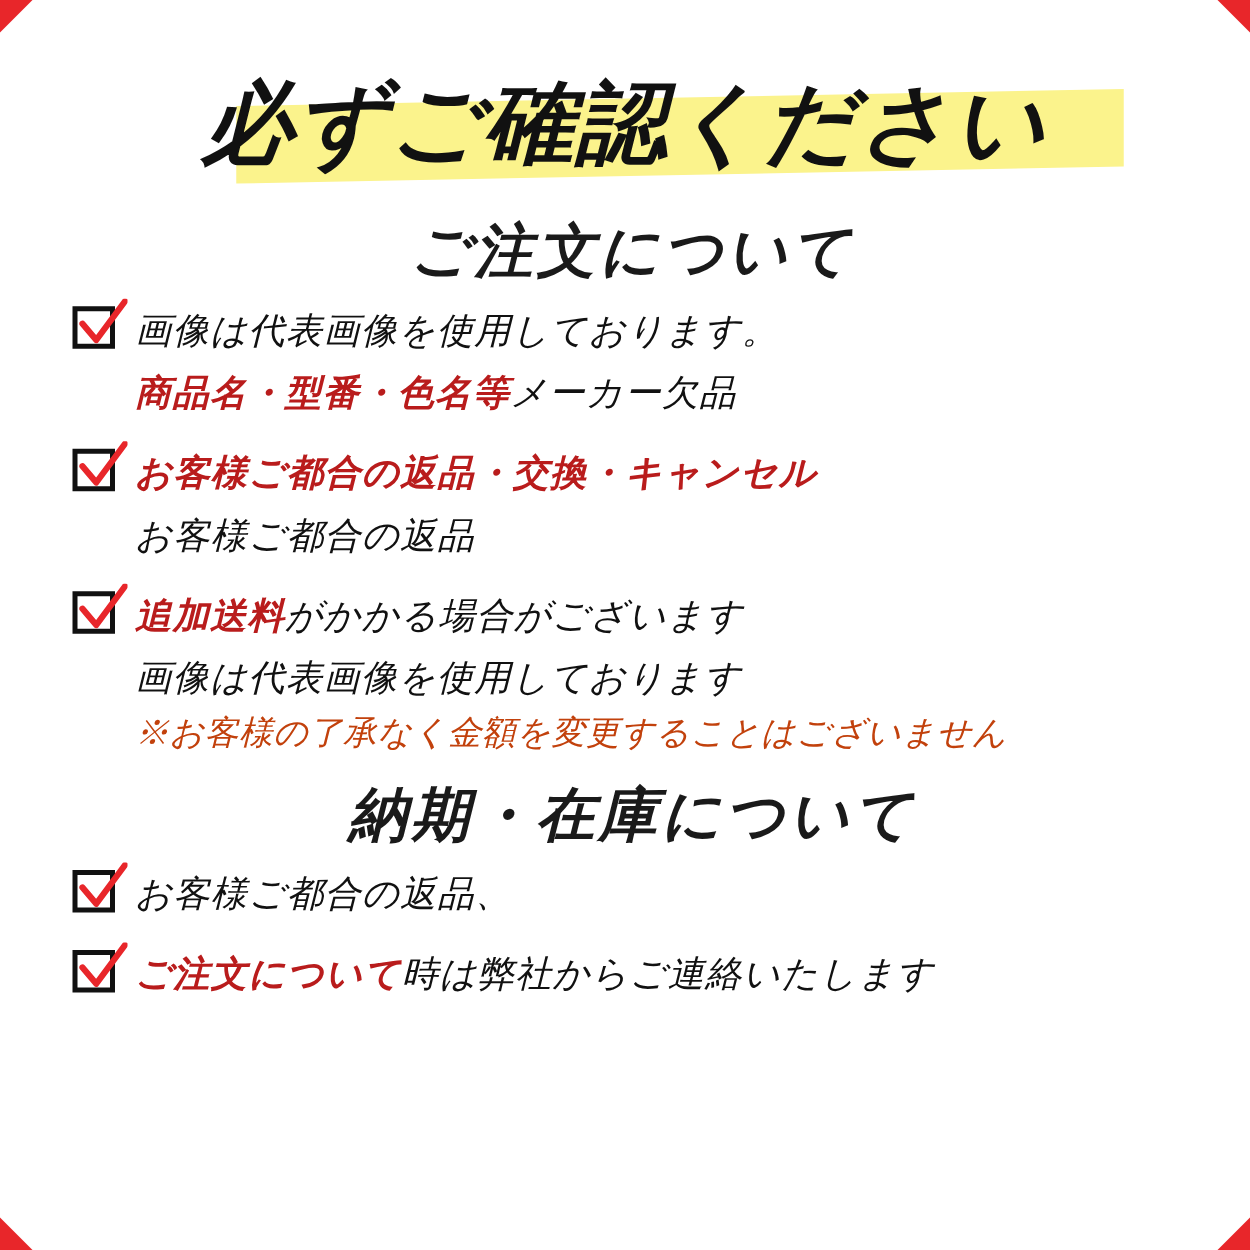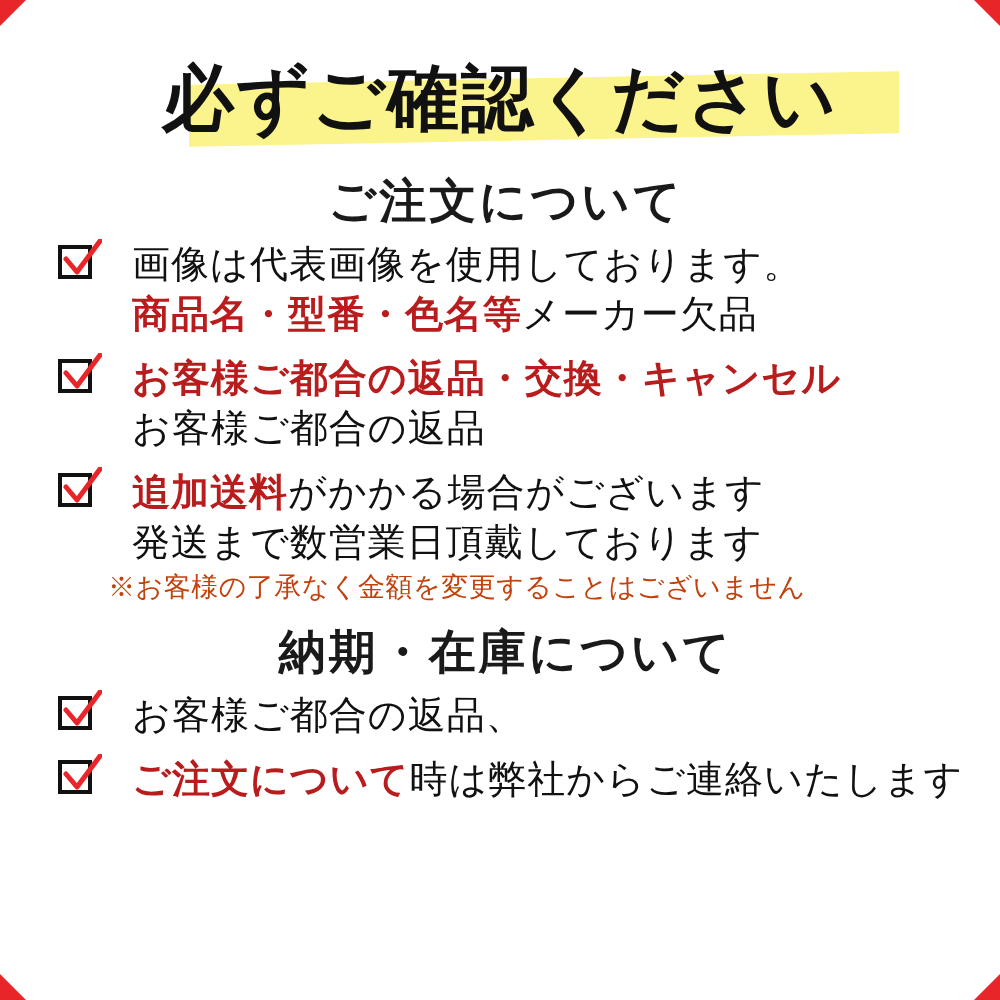--- a/index.html
+++ b/index.html
@@ -42,20 +42,21 @@
     border-bottom: 26px solid #e8262a;
     border-left: 26px solid transparent;
   }
 
   .page {
     position: relative;
     width: 1000px;
     height: 1000px;
     box-sizing: border-box;
     padding: 40px 44px 10px 44px;
+    font-style: italic;
   }
 
   
   .headline-wrap {
     position: relative;
     height: 110px;
     margin: 6px 0 14px 0;
   }
   .headline-band {
     position: absolute;
@@ -116,27 +117,26 @@
     left: 2px;
     top: -6px;
     width: 42px;
     height: 42px;
   }
 
   .lines {
     flex: 1 1 auto;
   }
   .line {
-    font-size: 38px;
+    font-size: 29px;
     line-height: 50px;
     letter-spacing: 1px;
     color: #111111;
     white-space: nowrap;
     font-family: "DejaVu Serif", "Liberation Serif", serif;
-    margin-left: 24px;
   }
   .red {
     color: #b91c1c;
     font-weight: bold;
   }
   .note {
     font-size: 27px;
     line-height: 40px;
     letter-spacing: 0.5px;
     color: #c2410c;
@@ -187,21 +187,21 @@
       </div>
       <div class="item">
         <div class="check">
           <span class="box"></span>
           <svg class="tick" viewBox="0 0 42 42">
             <path d="M6 20 L17 33 L40 2" fill="none" stroke="#e8262a" stroke-width="5" stroke-linecap="round" stroke-linejoin="round"></path>
           </svg>
         </div>
         <div class="lines">
           <div class="line"><span class="red">追加送料</span><span>がかかる場合がございます</span></div>
-          <div class="line"><span>発送まで数営業日頂戴しております</span></div>
+          <div class="line"><span>画像は代表画像を使用しております</span></div>
           <div class="note">※お客様の了承なく金額を変更することはございません</div>
         </div>
       </div>
       <div class="section-title">納期・在庫について</div>
       <div class="item">
         <div class="check">
           <span class="box"></span>
           <svg class="tick" viewBox="0 0 42 42">
             <path d="M6 20 L17 33 L40 2" fill="none" stroke="#e8262a" stroke-width="5" stroke-linecap="round" stroke-linejoin="round"></path>
           </svg>

